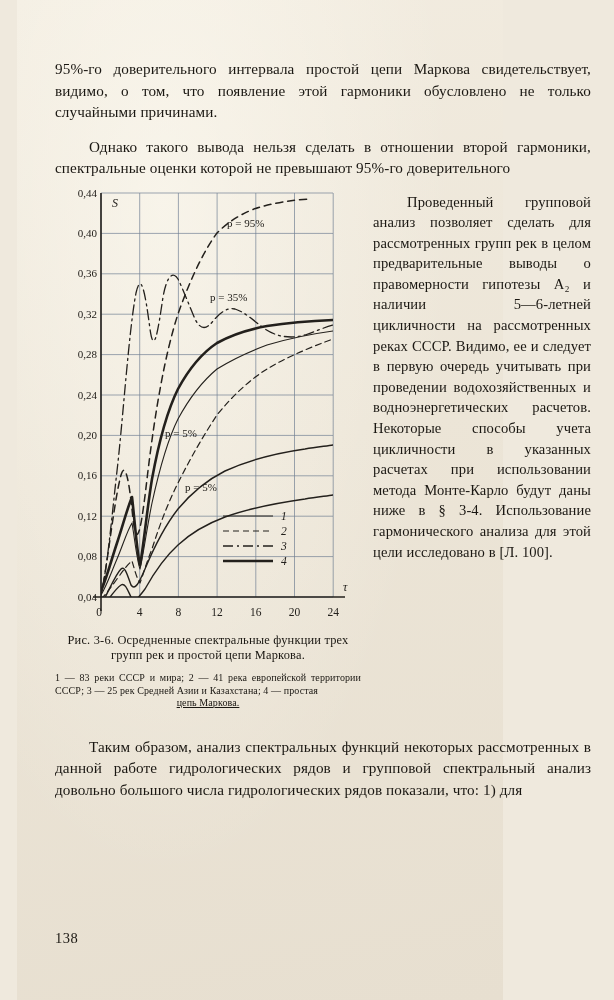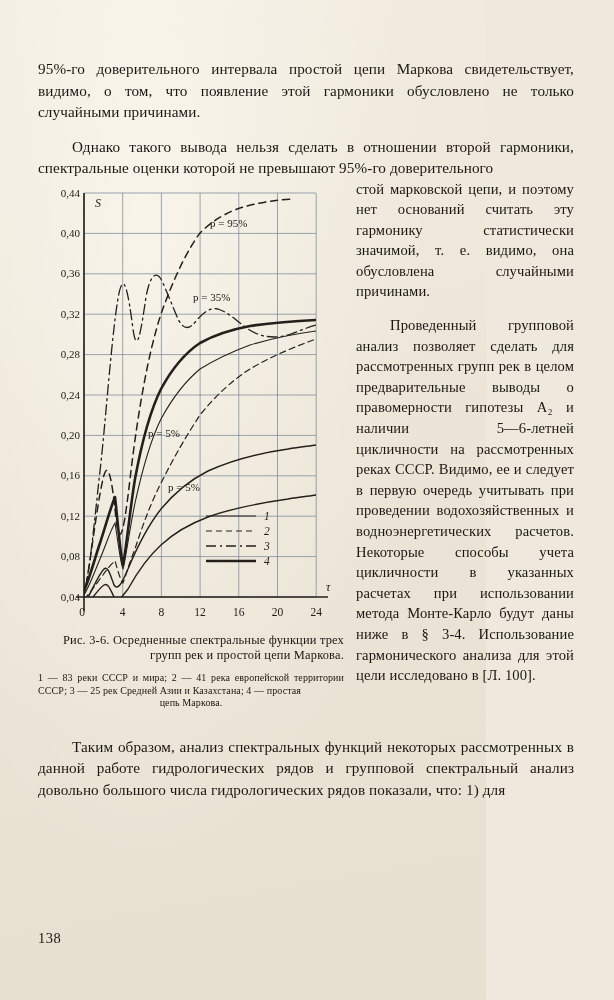--- a/index.html
+++ b/index.html
@@ -10,21 +10,21 @@
     width: 614px;
     height: 1000px;
     background: #efe9dd;
     font-family: "Liberation Serif", serif;
     color: #1a1712;
     overflow: hidden;
     position: relative;
   }
   .page {
     position: absolute;
-    left: 0; top: 0;
+    left: 17px; top: 0;
     width: 486px;
     height: 1000px;
     background:
       radial-gradient(ellipse at 30% 20%, rgba(255,253,245,0.55), rgba(0,0,0,0) 60%),
       linear-gradient(170deg, #f2ece0 0%, #ece5d7 45%, #e7dfd0 100%);
   }
   .content {
     position: absolute;
     left: 38px;
     top: 58px;
@@ -63,33 +63,33 @@
   .chart-box {
     position: relative;
     width: 298px;
     height: 450px;
   }
   svg.chart { display: block; }
 
   .caption {
     font-size: 12.4px;
     line-height: 15.2px;
-    text-align: right;
+    text-align: center;
     margin-top: 4px;
     letter-spacing: 0.2px;
   }
   .caption .fignum { white-space: nowrap; }
   .legend-note {
     font-size: 10px;
     line-height: 12.6px;
     text-align: justify;
     margin-top: 9px;
     letter-spacing: 0.1px;
   }
-  .legend-note .last { display: block; text-align: center; }
+  .legend-note .last { display: block; text-align: center; text-decoration: underline; }
 
   .footer {
     position: absolute;
     left: 38px;
     top: 930px;
     font-size: 14.5px;
     letter-spacing: 0.5px;
   }
   .clear { clear: both; }
   .bottom-para { margin-top: 26px; }
@@ -219,21 +219,20 @@
         </div>
 
         <div class="legend-note">
           <span>1 — 83 реки СССР и мира; 2 — 41 река европейской территории СССР; 3 — 25 рек Средней Азии и Казахстана; 4 — простая</span>
           <span class="last">цепь Маркова.</span>
         </div>
       </div>
     </div>
 
     <div class="rightcol">
-      <p>стой марковской цепи, и поэтому нет оснований считать эту гармонику статистически значимой, т. е. видимо, она обусловлена случайными причинами.</p>
       <div class="para-gap"></div>
       <p class="indent">Проведенный групповой анализ позволяет сделать для рассмотренных групп рек в целом предварительные выводы о правомерности гипотезы A₂ и наличии 5—6-летней цикличности на рассмотренных реках СССР. Видимо, ее и следует в первую очередь учитывать при проведении водохозяйственных и водноэнергетических расчетов. Некоторые способы учета цикличности в указанных расчетах при использовании метода Монте-Карло будут даны ниже в § 3-4. Использование гармонического анализа для этой цели исследовано в [Л. 100].</p>
     </div>
 
     <div class="clear"></div>
 
     <p class="indent bottom-para">Таким образом, анализ спектральных функций некоторых рассмотренных в данной работе гидрологических рядов и групповой спектральный анализ довольно большого числа гидрологических рядов показали, что: 1) для</p>
   </div>
 
   <div class="footer">138</div>

